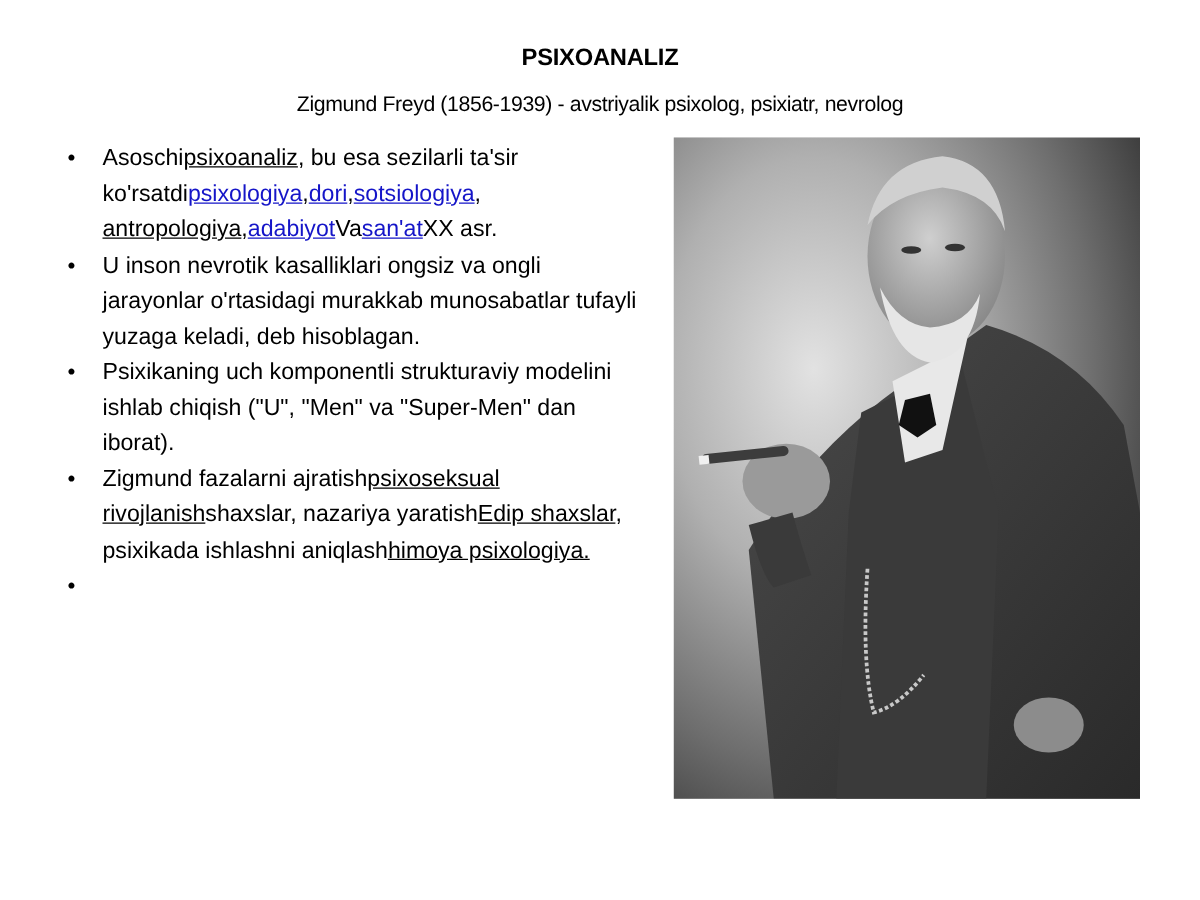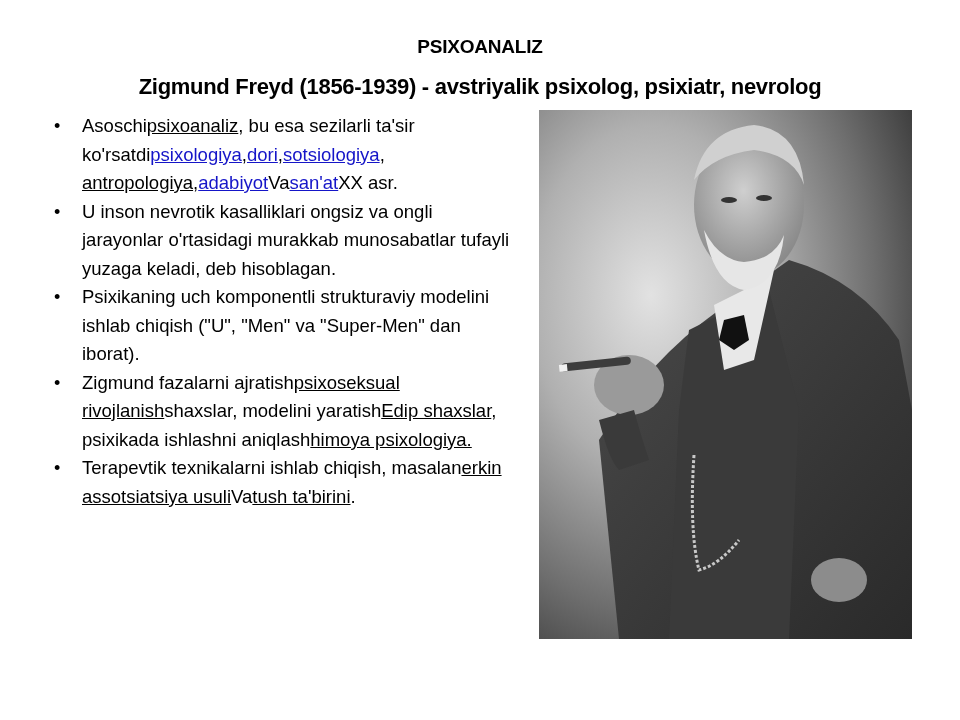--- a/index.html
+++ b/index.html
@@ -6,21 +6,21 @@
   body {
     width: 960px; height: 720px; background: #ffffff; position: relative; overflow: hidden;
     font-family: "Liberation Sans", "DejaVu Sans", sans-serif; color: #000;
   }
   .slide-title {
     position: absolute; left: 0; top: 36px; width: 960px; text-align: center;
     font-weight: bold; font-size: 19px; letter-spacing: -0.2px;
   }
   .slide-subtitle {
     position: absolute; left: 0; top: 74px; width: 960px; text-align: center;
-    font-weight: bold; font-size: 22px; letter-spacing: -0.3px;
+    font-weight: normal; font-size: 17px; letter-spacing: -0.3px;
   }
   .bullets {
     position: absolute; left: 52px; top: 112px; width: 460px; margin: 0; padding: 0; list-style: none;
     font-size: 18.5px; line-height: 28.5px;
   }
   .bullets li { position: relative; padding-left: 30px; }
   .bullets li .dot {
     position: absolute; left: 2px; top: 0; font-size: 18px;
   }
   .u { text-decoration: underline; color: #000; }
@@ -35,22 +35,22 @@
 <body>
 
 <div>
   <div class="slide-title">PSIXOANALIZ</div>
   <div class="slide-subtitle">Zigmund Freyd (1856-1939) - avstriyalik psixolog, psixiatr, nevrolog</div>
 
   <ul class="bullets">
     <li><span class="dot">•</span><span class="content"><span>Asoschi</span><span class="u">psixoanaliz</span><span>, bu esa sezilarli ta'sir ko'rsatdi</span><a class="lnk">psixologiya</a><span>,</span><a class="lnk">dori</a><span>,</span><a class="lnk">sotsiologiya</a><span>, </span><span class="u">antropologiya</span><span>,</span><a class="lnk">adabiyot</a><span>Va</span><a class="lnk">san'at</a><span>XX asr.</span></span></li>
     <li><span class="dot">•</span><span class="content"><span>U inson nevrotik kasalliklari ongsiz va ongli jarayonlar o'rtasidagi murakkab munosabatlar tufayli yuzaga keladi, deb hisoblagan.</span></span></li>
     <li><span class="dot">•</span><span class="content"><span>Psixikaning uch komponentli strukturaviy modelini ishlab chiqish ("U", "Men" va "Super-Men" dan iborat).</span></span></li>
-    <li><span class="dot">•</span><span class="content"><span>Zigmund fazalarni ajratish</span><span class="u">psixoseksual rivojlanish</span><span>shaxslar, modelini yaratish</span><span class="u">Edip shaxslar</span><span>, psixikada ishlashni aniqlash</span><span class="u">himoya psixologiya.</span></span></li>
-    <li><span class="dot">•</span><span class="content"><span>Terapevtik texnikalarni ishlab chiqish, masalan</span><span class="u">erkin assotsiatsiya usuli</span><span>Va</span><span class="u">tush ta'birini</span><span>.</span></span></li>
+    <li><span class="dot">•</span><span class="content"><span>Zigmund fazalarni ajratish</span><span class="u">psixoseksual rivojlanish</span><span>shaxslar, nazariya yaratish</span><span class="u">Edip shaxslar</span><span>, psixikada ishlashni aniqlash</span><span class="u">himoya psixologiya.</span></span></li>
+    <li><span class="dot">•</span></li>
   </ul>
 
   <div class="photo" aria-label="Portrait photograph of Sigmund Freud holding a cigar">
     <svg viewBox="0 0 373 529" preserveAspectRatio="none">
       <defs>
         <radialGradient id="bg" cx="0.3" cy="0.35" r="0.8">
           <stop offset="0" stop-color="#e2e2e2"></stop>
           <stop offset="0.4" stop-color="#b0b0b0"></stop>
           <stop offset="0.75" stop-color="#6e6e6e"></stop>
           <stop offset="1" stop-color="#3a3a3a"></stop>

